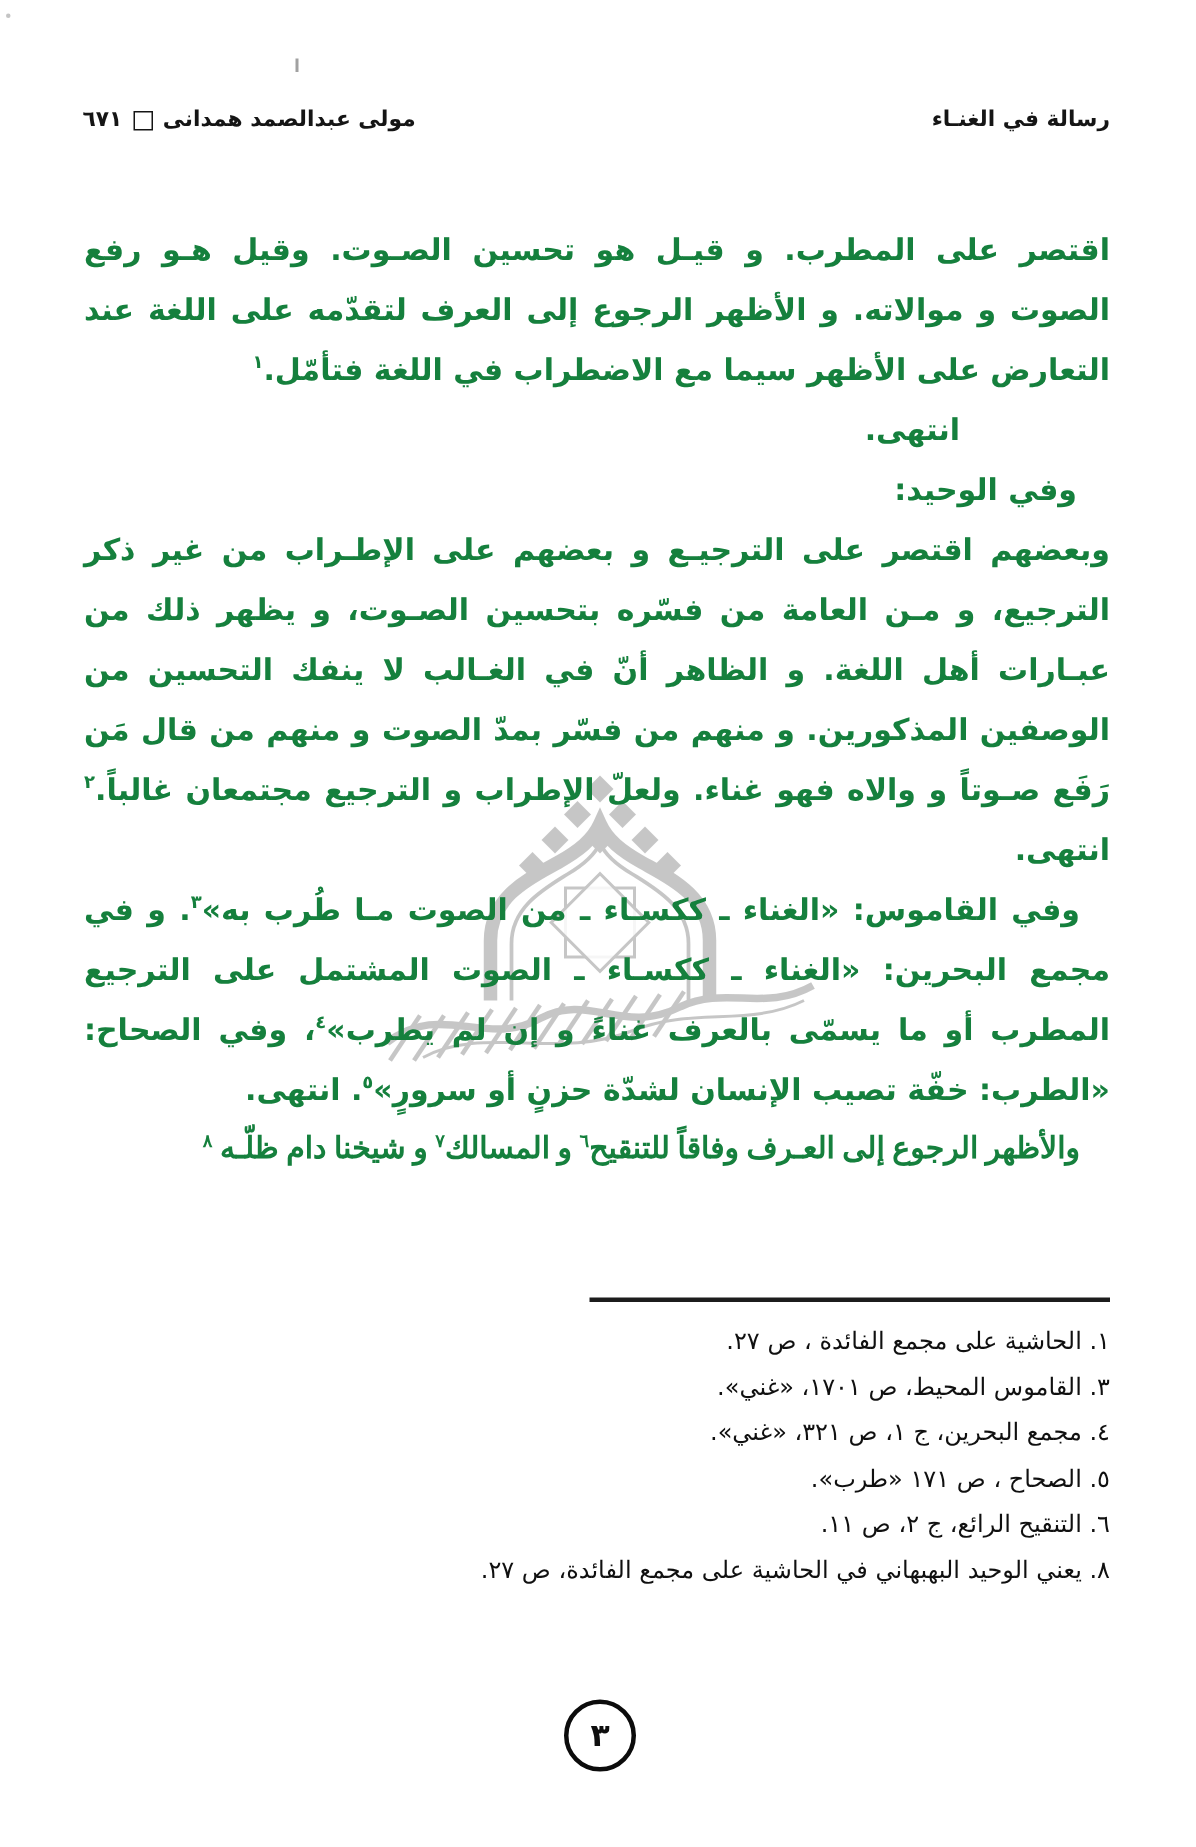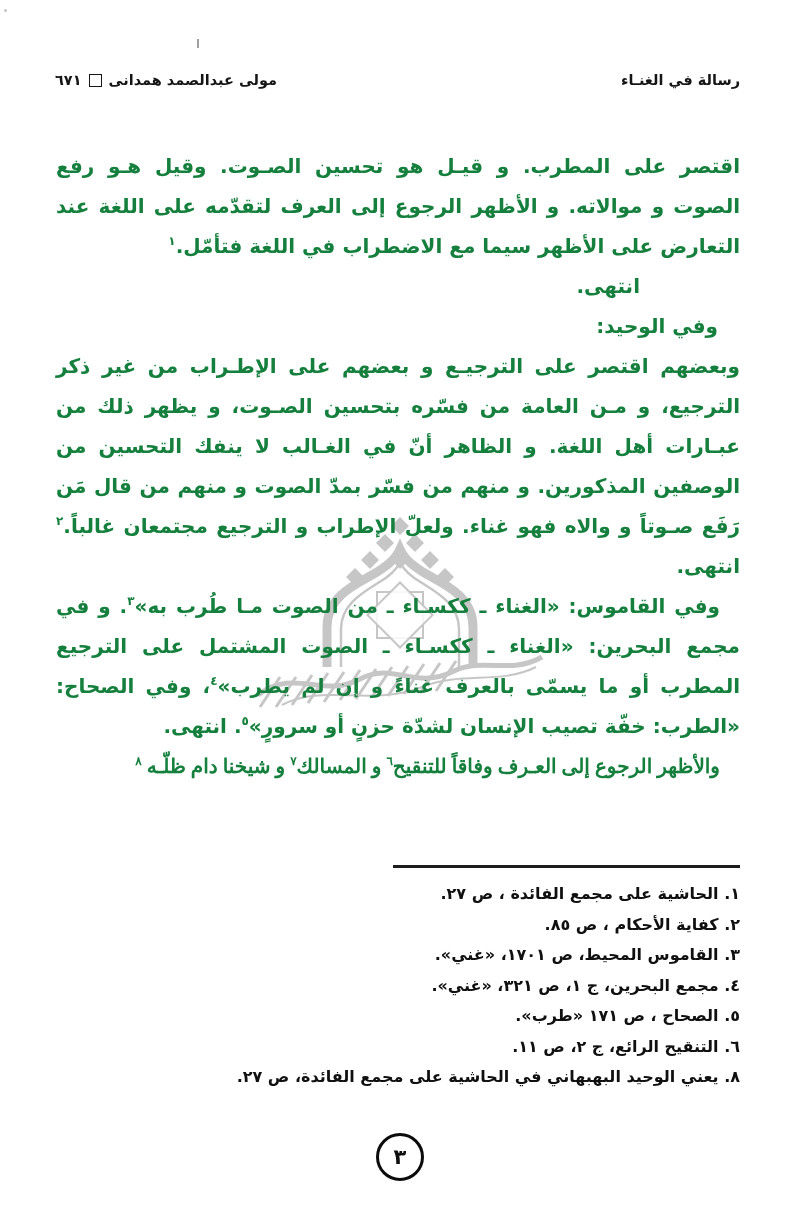--- a/index.html
+++ b/index.html
@@ -36,21 +36,21 @@
   .p-qamus{margin-top:6px;text-indent:20px;}
   .p-azhar{margin-top:12px;text-indent:20px;font-family:Liberation Serif, serif;}
   sup{font-size:12px;line-height:0;font-weight:bold;}
   
   .fn-rule{
     position:absolute;top:865px;right:57px;width:347px;height:3px;
     background:#1c1c1c;z-index:2;
   }
   .footnotes{
     position:absolute;top:879px;right:57px;width:684px;
-    font-size:16px;line-height:30.5px;font-weight:bold;
+    font-size:16px;line-height:30.5px;font-weight:normal;
     text-align:right;color:#101010;z-index:2;
     list-style:none;margin:0;padding:0;
   }
   
   .page-number{
     position:absolute;top:1133px;left:376px;width:42px;height:42px;
     border:3px solid #0c0c0c;border-radius:50%;
     display:flex;align-items:center;justify-content:center;
     font-size:21px;font-weight:bold;z-index:2;background:#fff;
   }
@@ -123,21 +123,20 @@
     <p class="p-antaha"><span>انتهى.</span></p>
     <p class="p-kifaya"><span>وفي الوحيد:</span></p>
     <p class="p-main2"><span>وبعضهم اقتصر على الترجيـع و بعضهم على الإطـراب من غير ذكر الترجيع، و مـن العامة من فسّره بتحسين الصـوت، و يظهر ذلك من عبـارات أهل اللغة. و الظاهر أنّ في الغـالب لا ينفك التحسين من الوصفين المذكورين. و منهم من فسّر بمدّ الصوت و منهم من قال مَن رَفَع صـوتاً و والاه فهو غناء. ولعلّ الإطراب و الترجيع مجتمعان غالباً.</span><sup>٢</sup><span> انتهى.</span></p>
     <p class="p-qamus"><span>وفي القاموس: «الغناء ـ ككسـاء ـ من الصوت مـا طُرب به»</span><sup>٣</sup><span>. و في مجمع البحرين: «الغناء ـ ككسـاء ـ الصوت المشتمل على الترجيع المطرب أو ما يسمّى بالعرف غناءً و إن لم يطرب»</span><sup>٤</sup><span>، وفي الصحاح: «الطرب: خفّة تصيب الإنسان لشدّة حزنٍ أو سرورٍ»</span><sup>٥</sup><span>. انتهى.</span></p>
     <p class="p-azhar"><span>والأظهر الرجوع إلى العـرف وفاقاً للتنقيح</span><sup>٦</sup><span> و المسالك</span><sup>٧</sup><span> و شيخنا دام ظلّـه </span><sup>٨</sup></p>
   </div>
 
   <div class="fn-rule"></div>
   <ul class="footnotes">
     <li>١. الحاشية على مجمع الفائدة ، ص ٢٧.</li>
-    <li>٢. كفاية الأحكام ، ص ٨٥.</li>
     <li>٣. القاموس المحيط، ص ١٧٠١، «غني».</li>
     <li>٤. مجمع البحرين، ج ١، ص ٣٢١، «غني».</li>
     <li>٥. الصحاح ، ص ١٧١ «طرب».</li>
     <li>٦. التنقيح الرائع، ج ٢، ص ١١.</li>
     <li>٨. يعني الوحيد البهبهاني في الحاشية على مجمع الفائدة، ص ٢٧.</li>
   </ul>
 
   <div class="page-number">
     <span>٣</span>
   </div>

